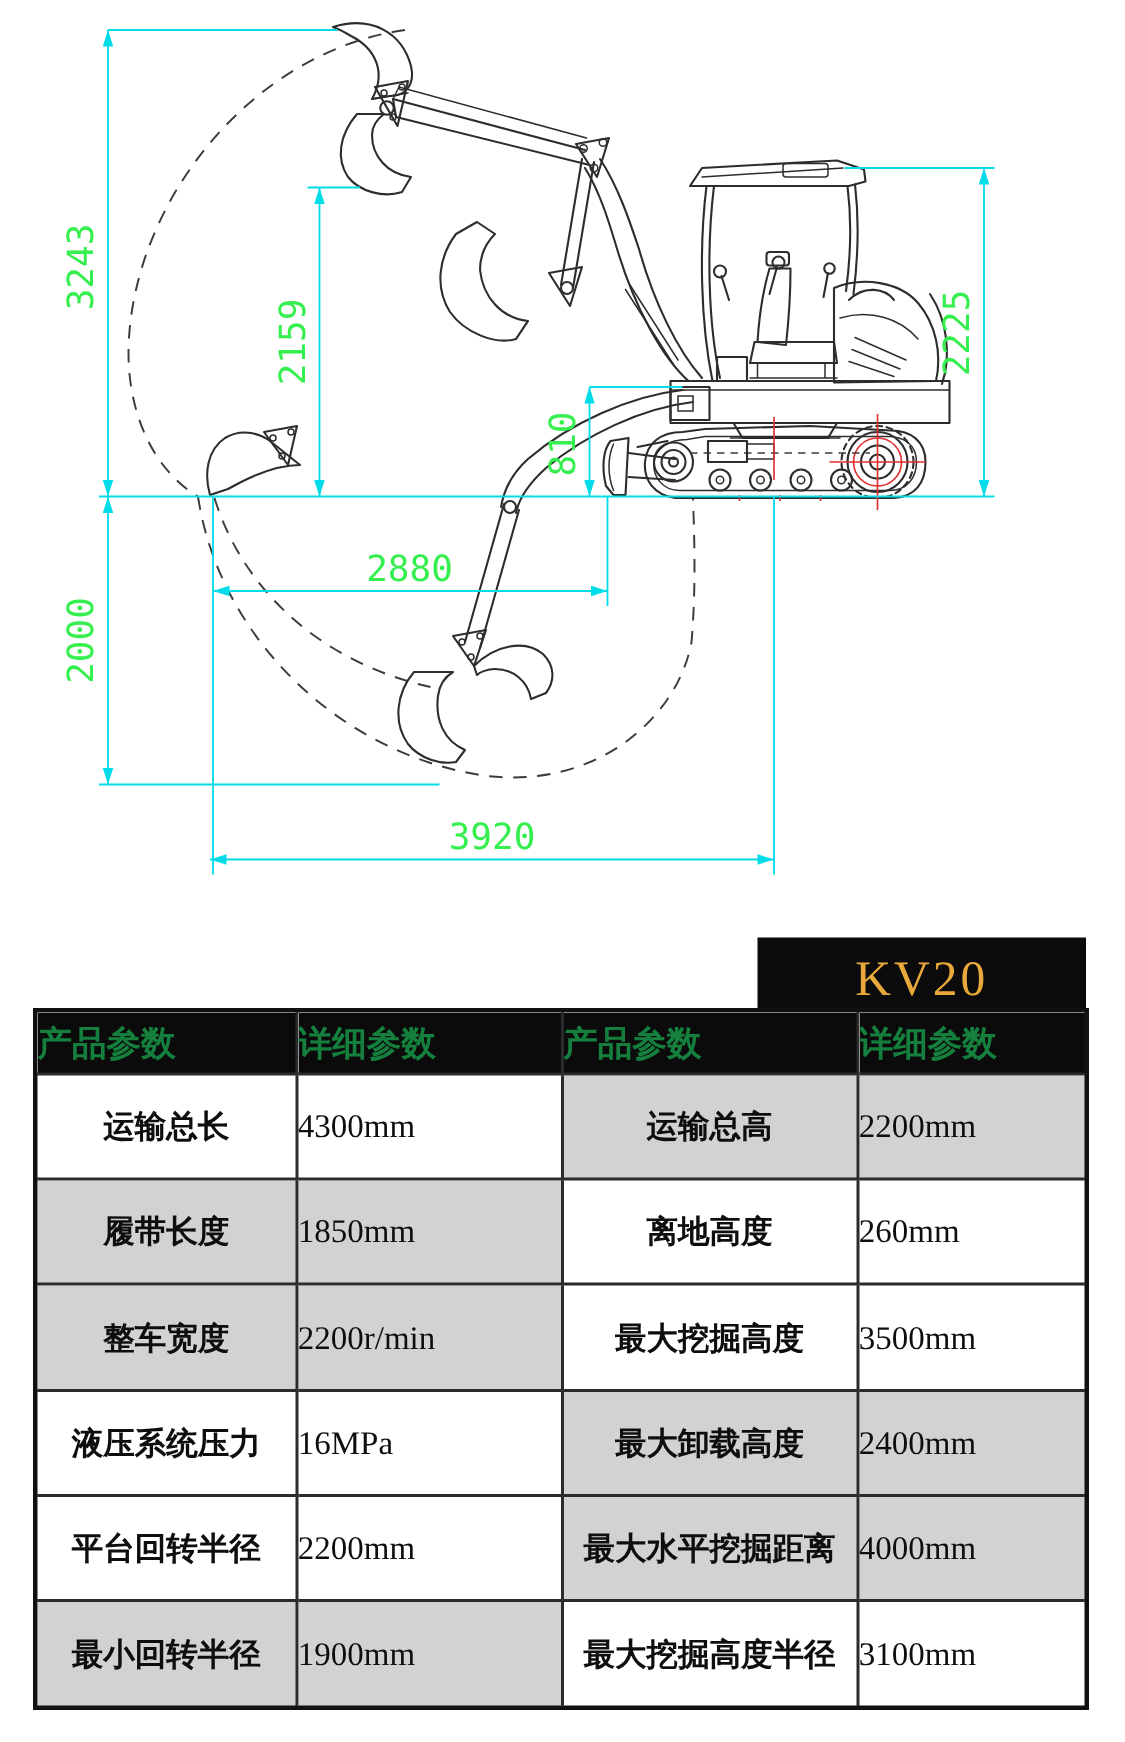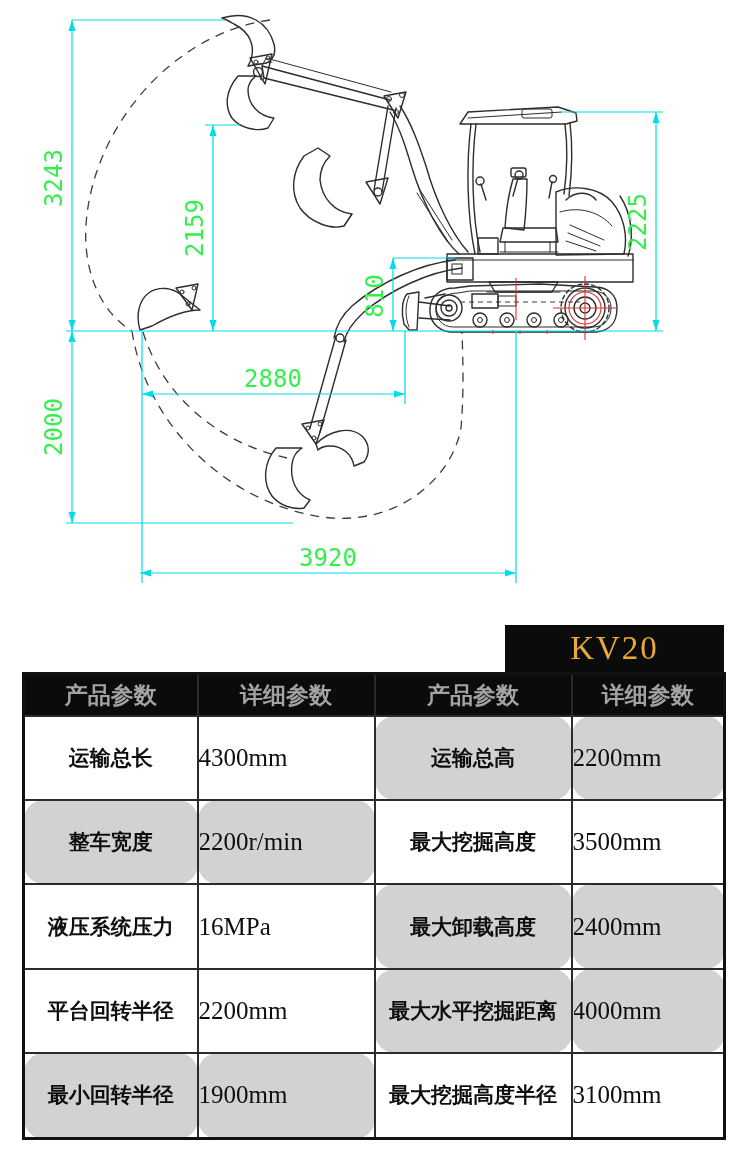--- a/index.html
+++ b/index.html
@@ -12,29 +12,29 @@
   .diagram{position:absolute;left:0;top:0;width:750px;height:612px;}
   .ln{stroke:#2d2d2d;fill:none;stroke-width:1.4;stroke-linecap:round;stroke-linejoin:round;}
   .lnt{stroke:#2d2d2d;fill:none;stroke-width:1;stroke-linecap:round;}
   .dash{stroke:#3c3c3c;fill:none;stroke-width:1.3;stroke-dasharray:9 7;}
   .dash2{stroke:#3c3c3c;fill:none;stroke-width:1.1;stroke-dasharray:5 4;}
   .dimline{stroke:var(--dim-line);fill:none;stroke-width:1.2;}
   .dimarrow{fill:var(--dim-line);stroke:none;}
   .dimtext{fill:var(--dim-text);font-family:"DejaVu Sans Mono",monospace;font-size:24px;}
   .red{stroke:var(--centerline-red);fill:none;stroke-width:1.1;}
   .badge{position:absolute;left:505px;top:625px;width:219px;height:47px;background:var(--header-bg);
-         display:flex;align-items:center;justify-content:center;}
+         display:flex;align-items:flex-end;justify-content:center;}
   .badge span{color:var(--accent-gold);font-size:33px;letter-spacing:2px;font-family:"Liberation Serif",serif;}
   table.spec{position:absolute;left:22px;top:672px;width:701px;height:468px;border-collapse:collapse;
              table-layout:fixed;border:3px solid #111;}
   table.spec th,table.spec td{border:2px solid #2b2b2b;padding:0;overflow:hidden;white-space:nowrap;}
-  table.spec th{background:var(--header-bg);color:#a3a3a3;font-size:23px;font-weight:700;text-align:center;height:40px;}
+  table.spec th{background:var(--header-bg);color:#15803d;font-size:23px;font-weight:700;text-align:left;height:40px;}
   td.lab{text-align:center;font-size:21px;font-weight:600;color:#0e0e0e;}
-  td.val{text-align:left;font-size:25px;color:#0e0e0e;padding-left:15px;margin-left:28px;}
-  td.g{background:var(--row-alt);border-radius:20px;}
+  td.val{text-align:left;font-size:22px;color:#0e0e0e;padding-left:15px;margin-left:28px;}
+  td.g{background:var(--row-alt);}
   td.w{background:#fff;font-family:Liberation Serif, serif;}
   .c1{width:174px;}.c2{width:177px;}.c3{width:197px;}.c4{width:153px;}
 </style>
 </head>
 <body>
 
 <div class="stage">
 
   <div class="diagram">
     <svg width="750" height="612" viewBox="0 0 750 612" xmlns="http://www.w3.org/2000/svg">
@@ -242,20 +242,26 @@
         </tr>
       </thead>
     <tbody>
         <tr>
           <td class="lab w">运输总长</td>
           <td class="val w">4300mm</td>
           <td class="lab g">运输总高</td>
           <td class="val g">2200mm</td>
         </tr>
         <tr>
+          <td class="lab g">履带长度</td>
+          <td class="val g">1850mm</td>
+          <td class="lab w">离地高度</td>
+          <td class="val w">260mm</td>
+        </tr>
+        <tr>
           <td class="lab g">整车宽度</td>
           <td class="val g">2200r/min</td>
           <td class="lab w">最大挖掘高度</td>
           <td class="val w">3500mm</td>
         </tr>
         <tr>
           <td class="lab w">液压系统压力</td>
           <td class="val w">16MPa</td>
           <td class="lab g">最大卸载高度</td>
           <td class="val g">2400mm</td>

